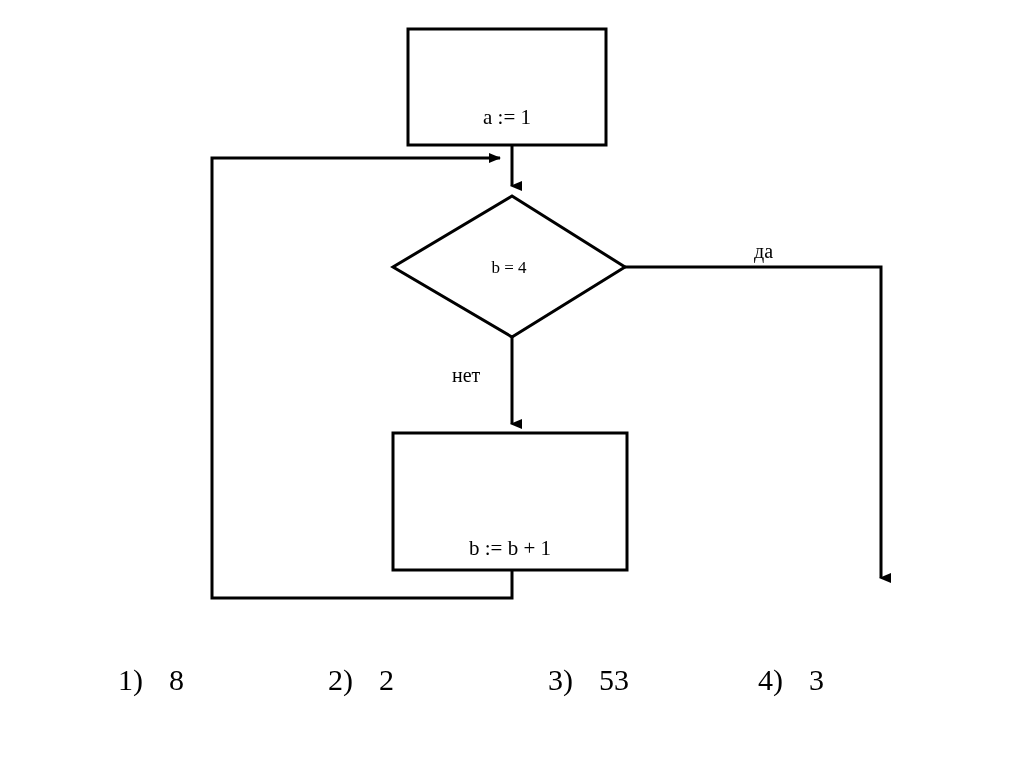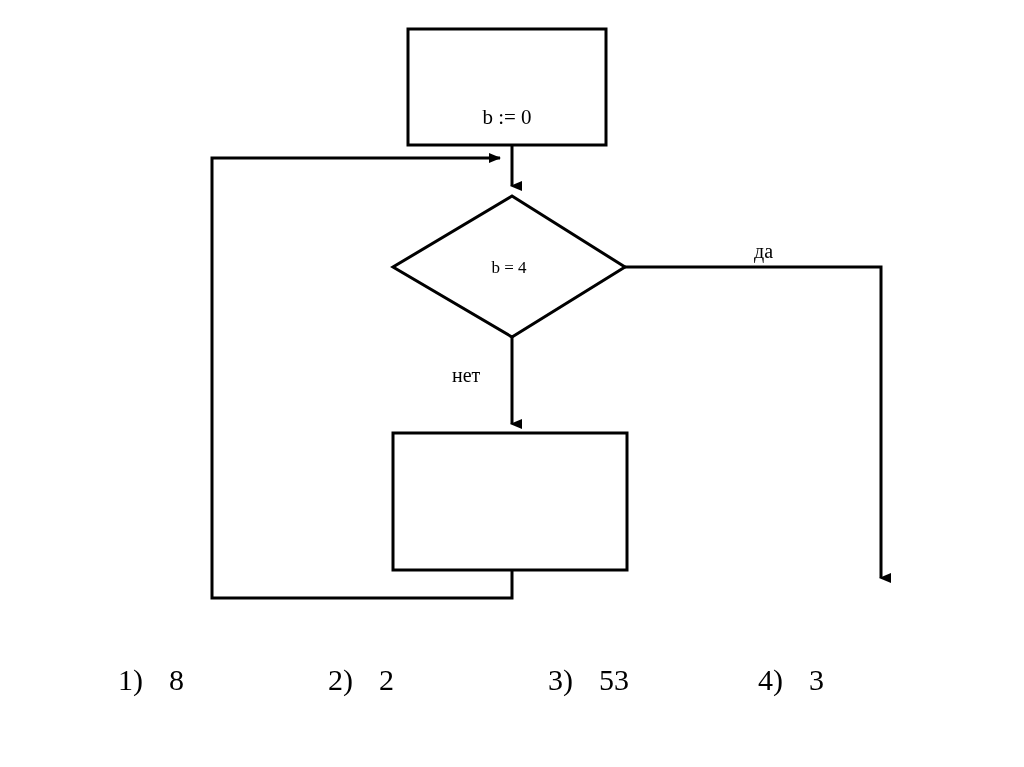--- a/index.html
+++ b/index.html
@@ -113,26 +113,27 @@
   <path d="M 625 267 L 881 267 L 881 578" fill="none" stroke="#000000" stroke-width="3" marker-end="url(#arrowhead-down)"></path>
 
   <line x1="512" y1="337" x2="512" y2="424" stroke="#000000" stroke-width="3" marker-end="url(#arrowhead-down)"></line>
 
   <rect x="393" y="433" width="234" height="137" fill="#ffffff" stroke="#000000" stroke-width="3"></rect>
 
   <path d="M 512 570 L 512 598 L 212 598 L 212 158 L 500 158" fill="none" stroke="#000000" stroke-width="3" marker-end="url(#arrowhead-right)"></path>
 </svg>
 
 <div class="node-text" id="start-box-text">
-  <div>b := 0</div>
+  <div>a := 1</div>
 </div>
 
 <div class="node-text" id="decision-text">b = 4</div>
 
 <div class="node-text" id="process-box-text">
+  <div>b := b + 1</div>
 </div>
 
 <div class="edge-label" id="label-yes">да</div>
 
 <div class="edge-label" id="label-no">нет</div>
 
 <div id="answer-row">
   <div class="answer-option" id="answer-option-0">
     <span class="opt-key">1)</span>
     <span class="opt-val">8</span>

